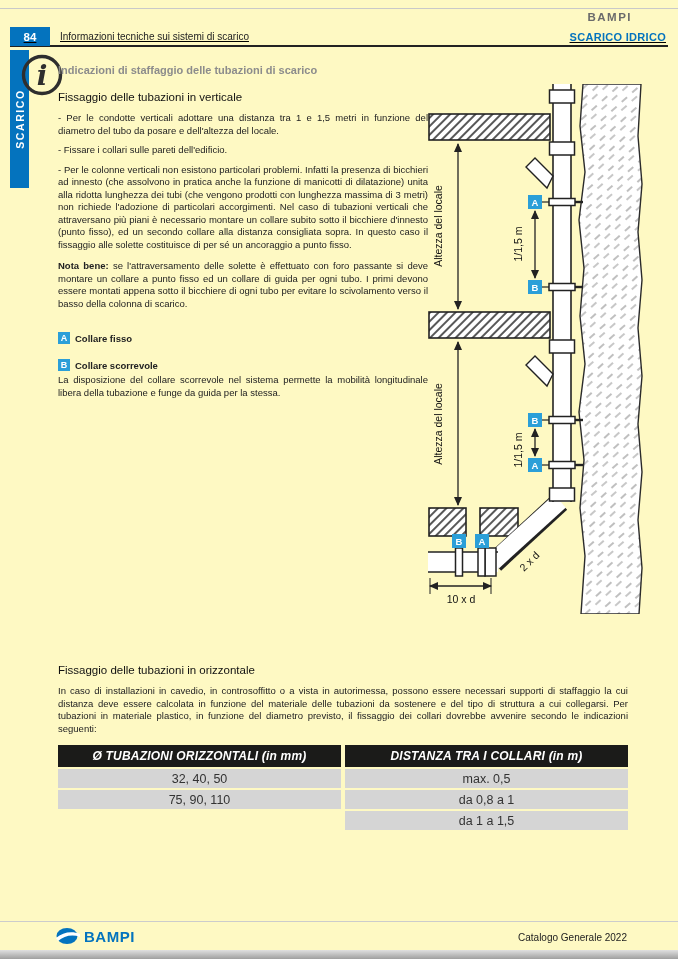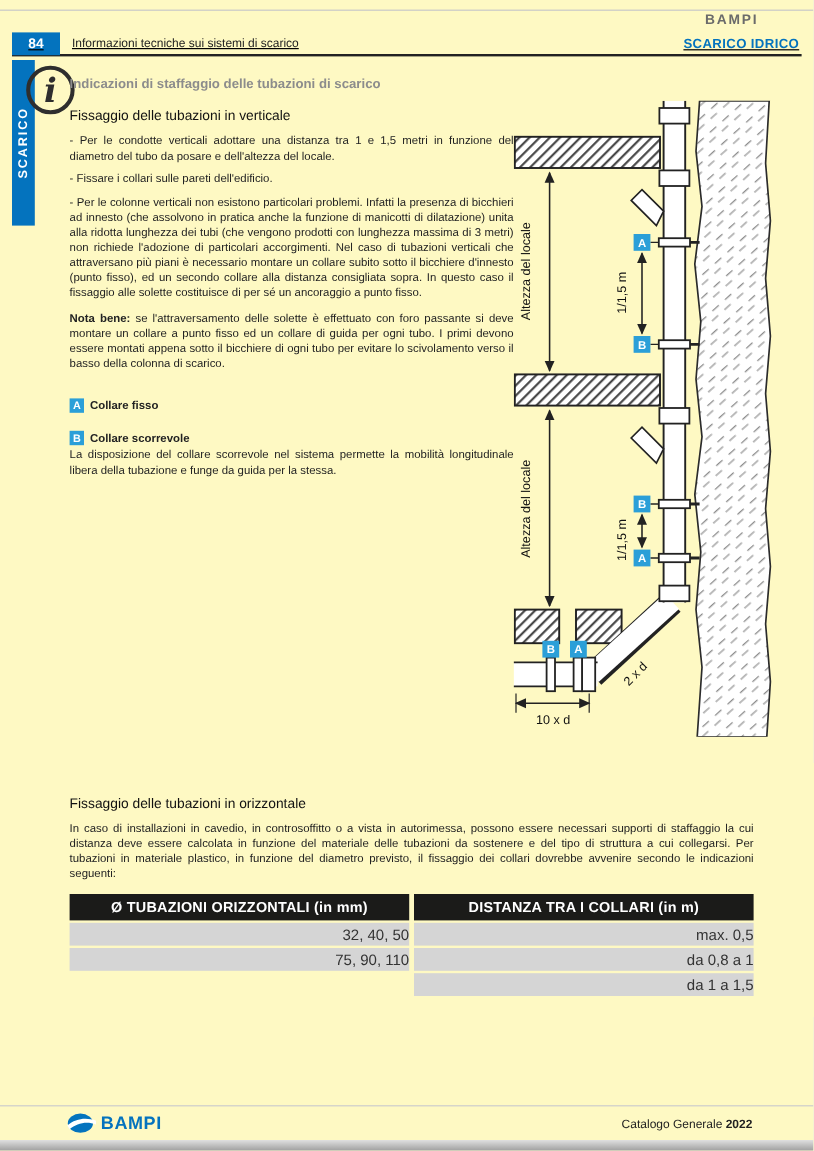--- a/index.html
+++ b/index.html
@@ -37,28 +37,28 @@
   .diagram{position:absolute;left:428px;top:84px;width:240px;height:530px;}
   .badge-rect{fill:var(--badge-blue);}
   .badge-letter{fill:#fff;font-weight:bold;font-size:9.5px;font-family:"Liberation Sans",sans-serif;}
   .dim-text{fill:#111;font-size:10.5px;font-family:"Liberation Sans",sans-serif;}
 
   .horiz{position:absolute;left:58px;top:664px;width:570px;color:#222;}
   .horiz .body-p{margin:0;}
 
   .dtable{position:absolute;left:58px;top:745px;width:570px;display:flex;gap:4px;}
   .tcol{flex:1;}
-  .thead{background:var(--table-header-bg);color:#fff;font-weight:bold;font-size:12px;text-align:center;padding:4px 2px;letter-spacing:.2px;}
-  .tcell{background:var(--table-row-bg);text-align:right;font-size:12.5px;color:#333;padding:2.5px 0;margin-top:2px;}
+  .thead{background:var(--table-header-bg);color:#fff;font-weight:bold;font-size:12px;text-align:center;padding:4px 2px;letter-spacing:.2px;font-style:italic;}
+  .tcell{background:var(--table-row-bg);text-align:center;font-size:12.5px;color:#333;padding:2.5px 0;margin-top:2px;}
 
   .footer-rule{position:absolute;left:0;right:0;top:921px;height:1px;background:#ccc;}
   .footer-logo{position:absolute;left:56px;top:927px;display:flex;align-items:center;gap:4px;}
   .footer-logo .wordmark{color:var(--accent-blue);font-weight:bold;font-size:15px;letter-spacing:.5px;}
   .footer-right{position:absolute;right:51px;top:932px;font-size:10px;color:#222;}
-  .footer-right b{font-weight:bold;}
+  .footer-right b{font-weight:normal;}
   .bottom-edge{position:absolute;left:0;right:0;bottom:0;height:9px;background:linear-gradient(#e0e0e0,#9f9f9f);}
 </style>
 </head>
 <body>
 
 <div class="page">
 
   <div class="top-hairline"></div>
   <div class="brand-top">BAMPI</div>
 

